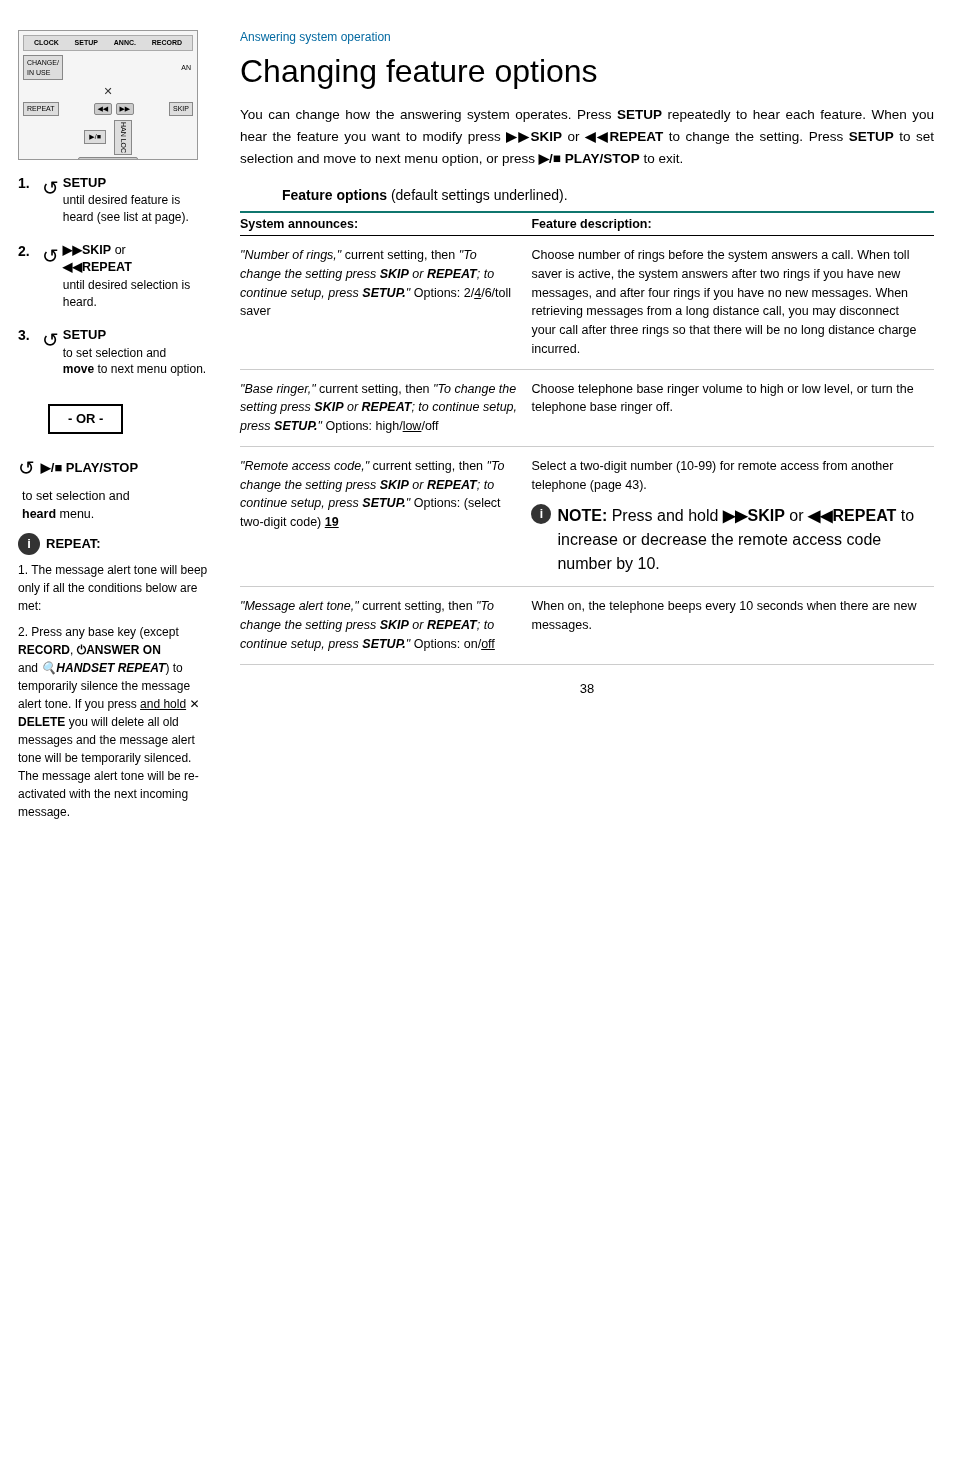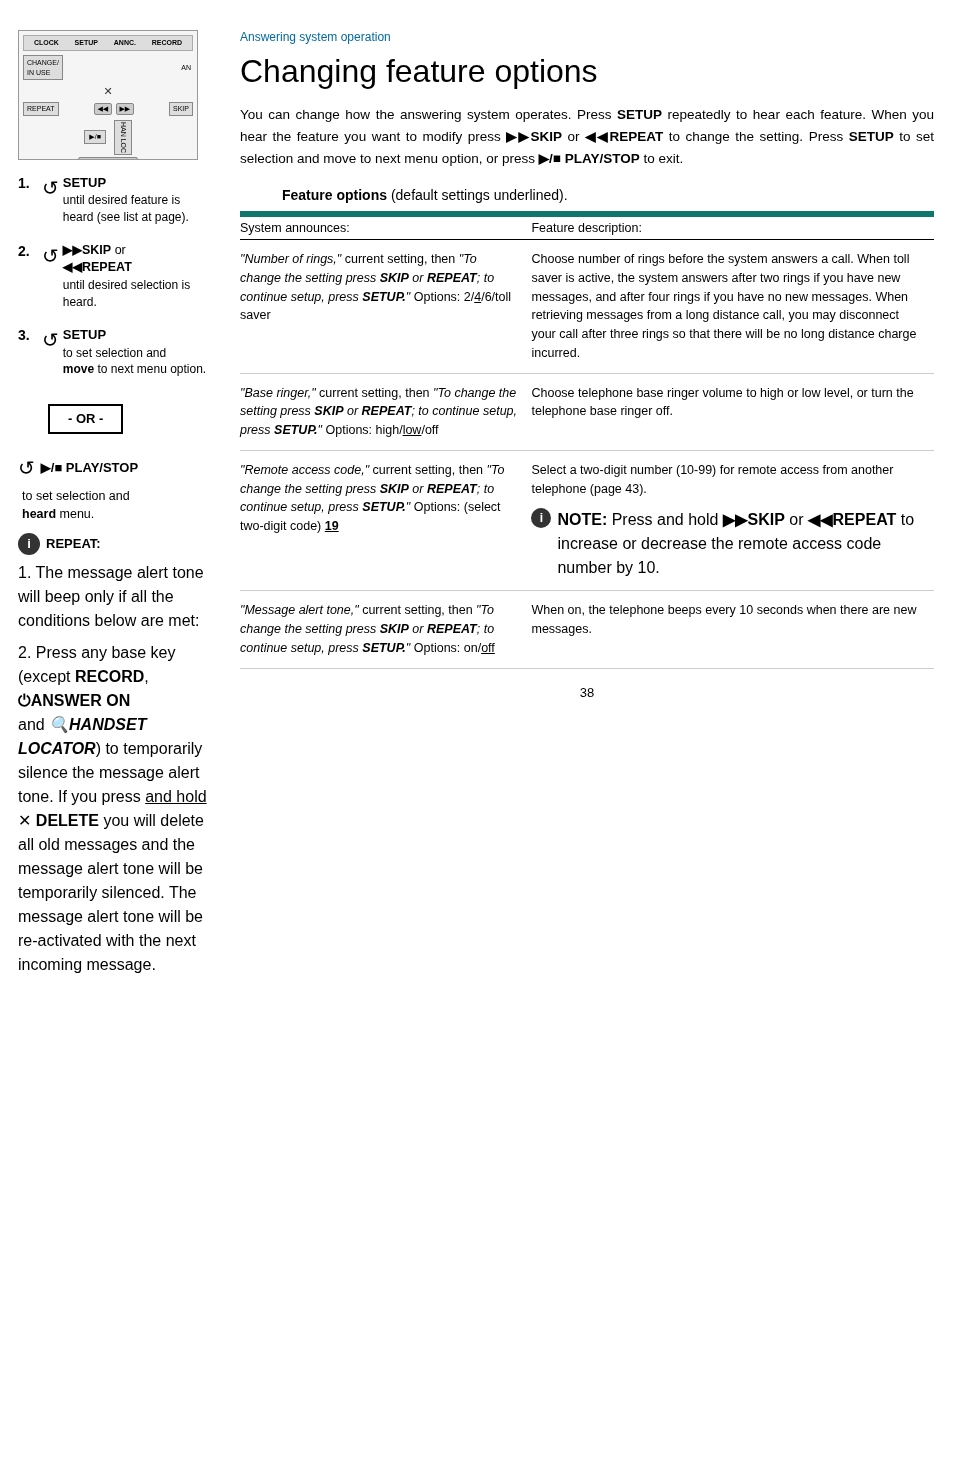--- a/index.html
+++ b/index.html
@@ -152,21 +152,21 @@
       display: flex;
       align-items: center;
       justify-content: center;
       font-weight: bold;
       font-size: 13px;
       flex-shrink: 0;
     }
     .notes-list {
       list-style: none;
       padding: 0;
-      font-size: 16px;
+      font-size: 12px;
       line-height: 1.5;
     }
     .notes-list > li {
       margin-bottom: 8px;
     }
     .bullet-list {
       list-style: none;
       padding-left: 10px;
     }
     .bullet-list li::before {
@@ -207,22 +207,22 @@
     }
     .feature-table {
       width: 100%;
       border-collapse: collapse;
       font-size: 12.5px;
     }
     .feature-table th {
       text-align: left;
       padding: 4px 8px 4px 0;
       font-size: 12.5px;
-      font-weight: normal;
-      border-top: 6px solid #0f766e;
+      font-weight: bold;
+      border-top: 2px solid #0f766e;
       border-bottom: 1px solid #000;
     }
     .feature-table td {
       vertical-align: top;
       padding: 10px 8px 10px 0;
       border-bottom: 1px solid #ccc;
       line-height: 1.5;
     }
     .feature-table td:first-child {
       width: 42%;
@@ -348,21 +348,21 @@
       <div class="notes-header">
         <div class="info-circle">i</div>
         <span>REPEAT:</span>
       </div>
       <ol class="notes-list">
         <li>
           <span>1. The message alert tone will beep only if all the conditions below are met:</span>
         </li>
         <li style="margin-top:8px;">
           <span>2. Press any base key (except <span class="bold">RECORD</span>, <span class="bold">⏻ANSWER ON</span></span><br>
-          <span>and <span class="bold italic">🔍HANDSET LOCATOR</span>) to temporarily silence the message alert tone. If you press <span class="underline">and hold</span> ✕ <span class="bold">DELETE</span> you will delete all old messages and the message alert tone will be temporarily silenced. The message alert tone will be re-activated with the next incoming message.</span>
+          <span>and <span class="bold italic">🔍HANDSET REPEAT</span>) to temporarily silence the message alert tone. If you press <span class="underline">and hold</span> ✕ <span class="bold">DELETE</span> you will delete all old messages and the message alert tone will be temporarily silenced. The message alert tone will be re-activated with the next incoming message.</span>
         </li>
       </ol>
     </div>
   </div>
 
   <div class="right-col">
     <div class="breadcrumb">Answering system operation</div>
 
     <h1 class="page-title">Changing feature options</h1>
 

